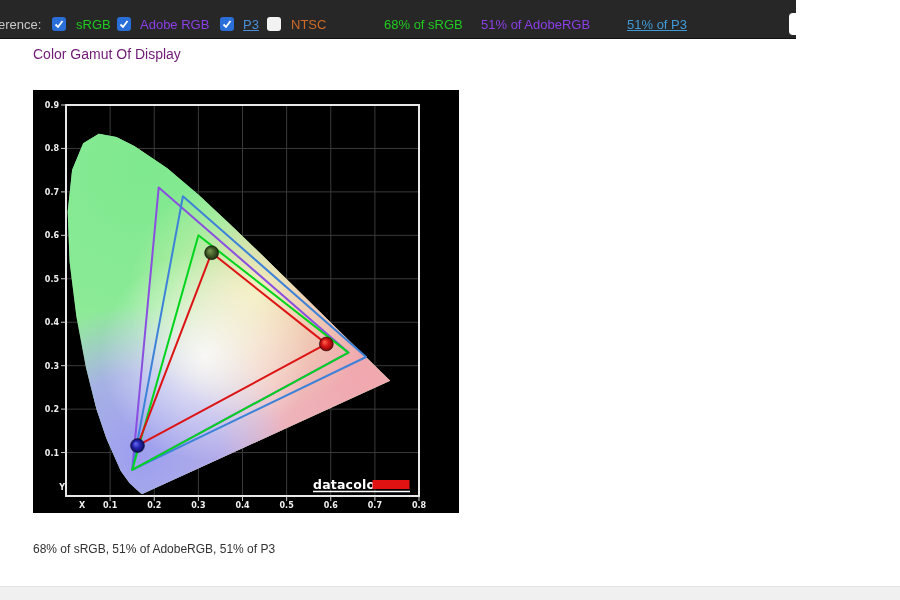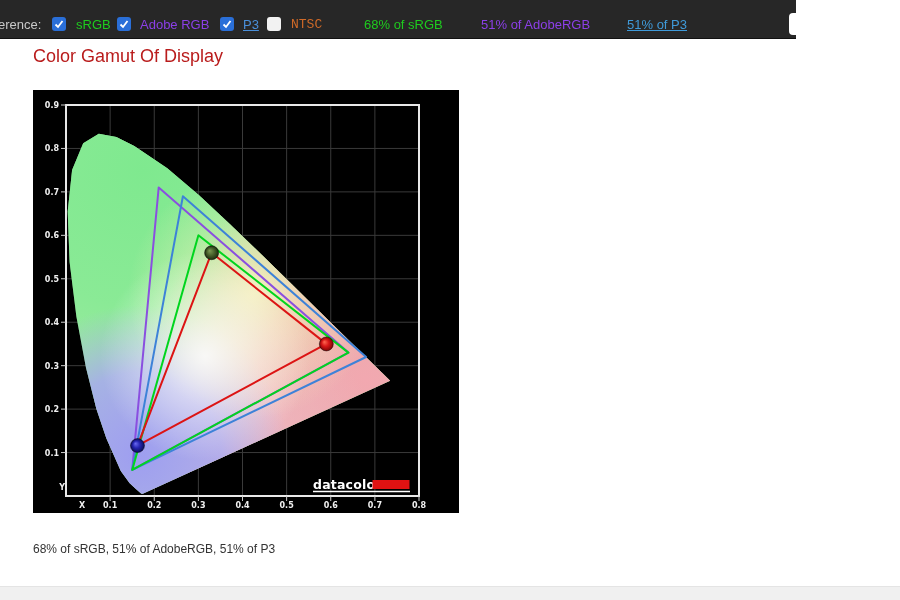--- a/index.html
+++ b/index.html
@@ -17,29 +17,29 @@
   .tb-check {
     position:absolute; top:17px; width:14px; height:14px; border-radius:3px;
     background:#f2f2f2; box-sizing:border-box;
   }
   .tb-check.checked { background:#2a6fd8; }
   .tb-check svg { display:none; position:absolute; left:1px; top:1px; }
   .tb-check.checked svg { display:block; }
   .c1 { left:52px; }  .l1 { left:76px; }
   .c2 { left:117px; } .l2 { left:140px; }
   .c3 { left:220px; } .l3 { left:243px; }
-  .c4 { left:267px; } .l4 { left:291px;font-family:Liberation Mono, monospace; }
-  .s1 { left:364px; } .s2 { left:481px; } .s3 { left:627px;text-decoration:underline; }
+  .c4 { left:267px; } .l4 { left:291px; }
+  .s1 { left:384px; } .s2 { left:481px; } .s3 { left:627px;text-decoration:underline; }
   .sliver {
     position:absolute; right:0; top:13px; width:7px; height:22px;
     background:#ffffff; border-radius:4px 0 0 4px;
   }
   
   .heading {
-    position:absolute; left:33px; top:46px; font-size:18px; color:#b91c1c;
+    position:absolute; left:33px; top:46px; font-size:14px; color:#701a75;
   }
   .chart {
     position:absolute; left:33px; top:90px; width:426px; height:423px; background:#000;
   }
   .chart svg { position:absolute; left:0; top:0; }
   .caption {
     position:absolute; left:33px; top:542px; font-size:12px; color:#333333;
   }
   .bottom-band {
     position:absolute; left:0; top:586px; width:900px; height:14px;

